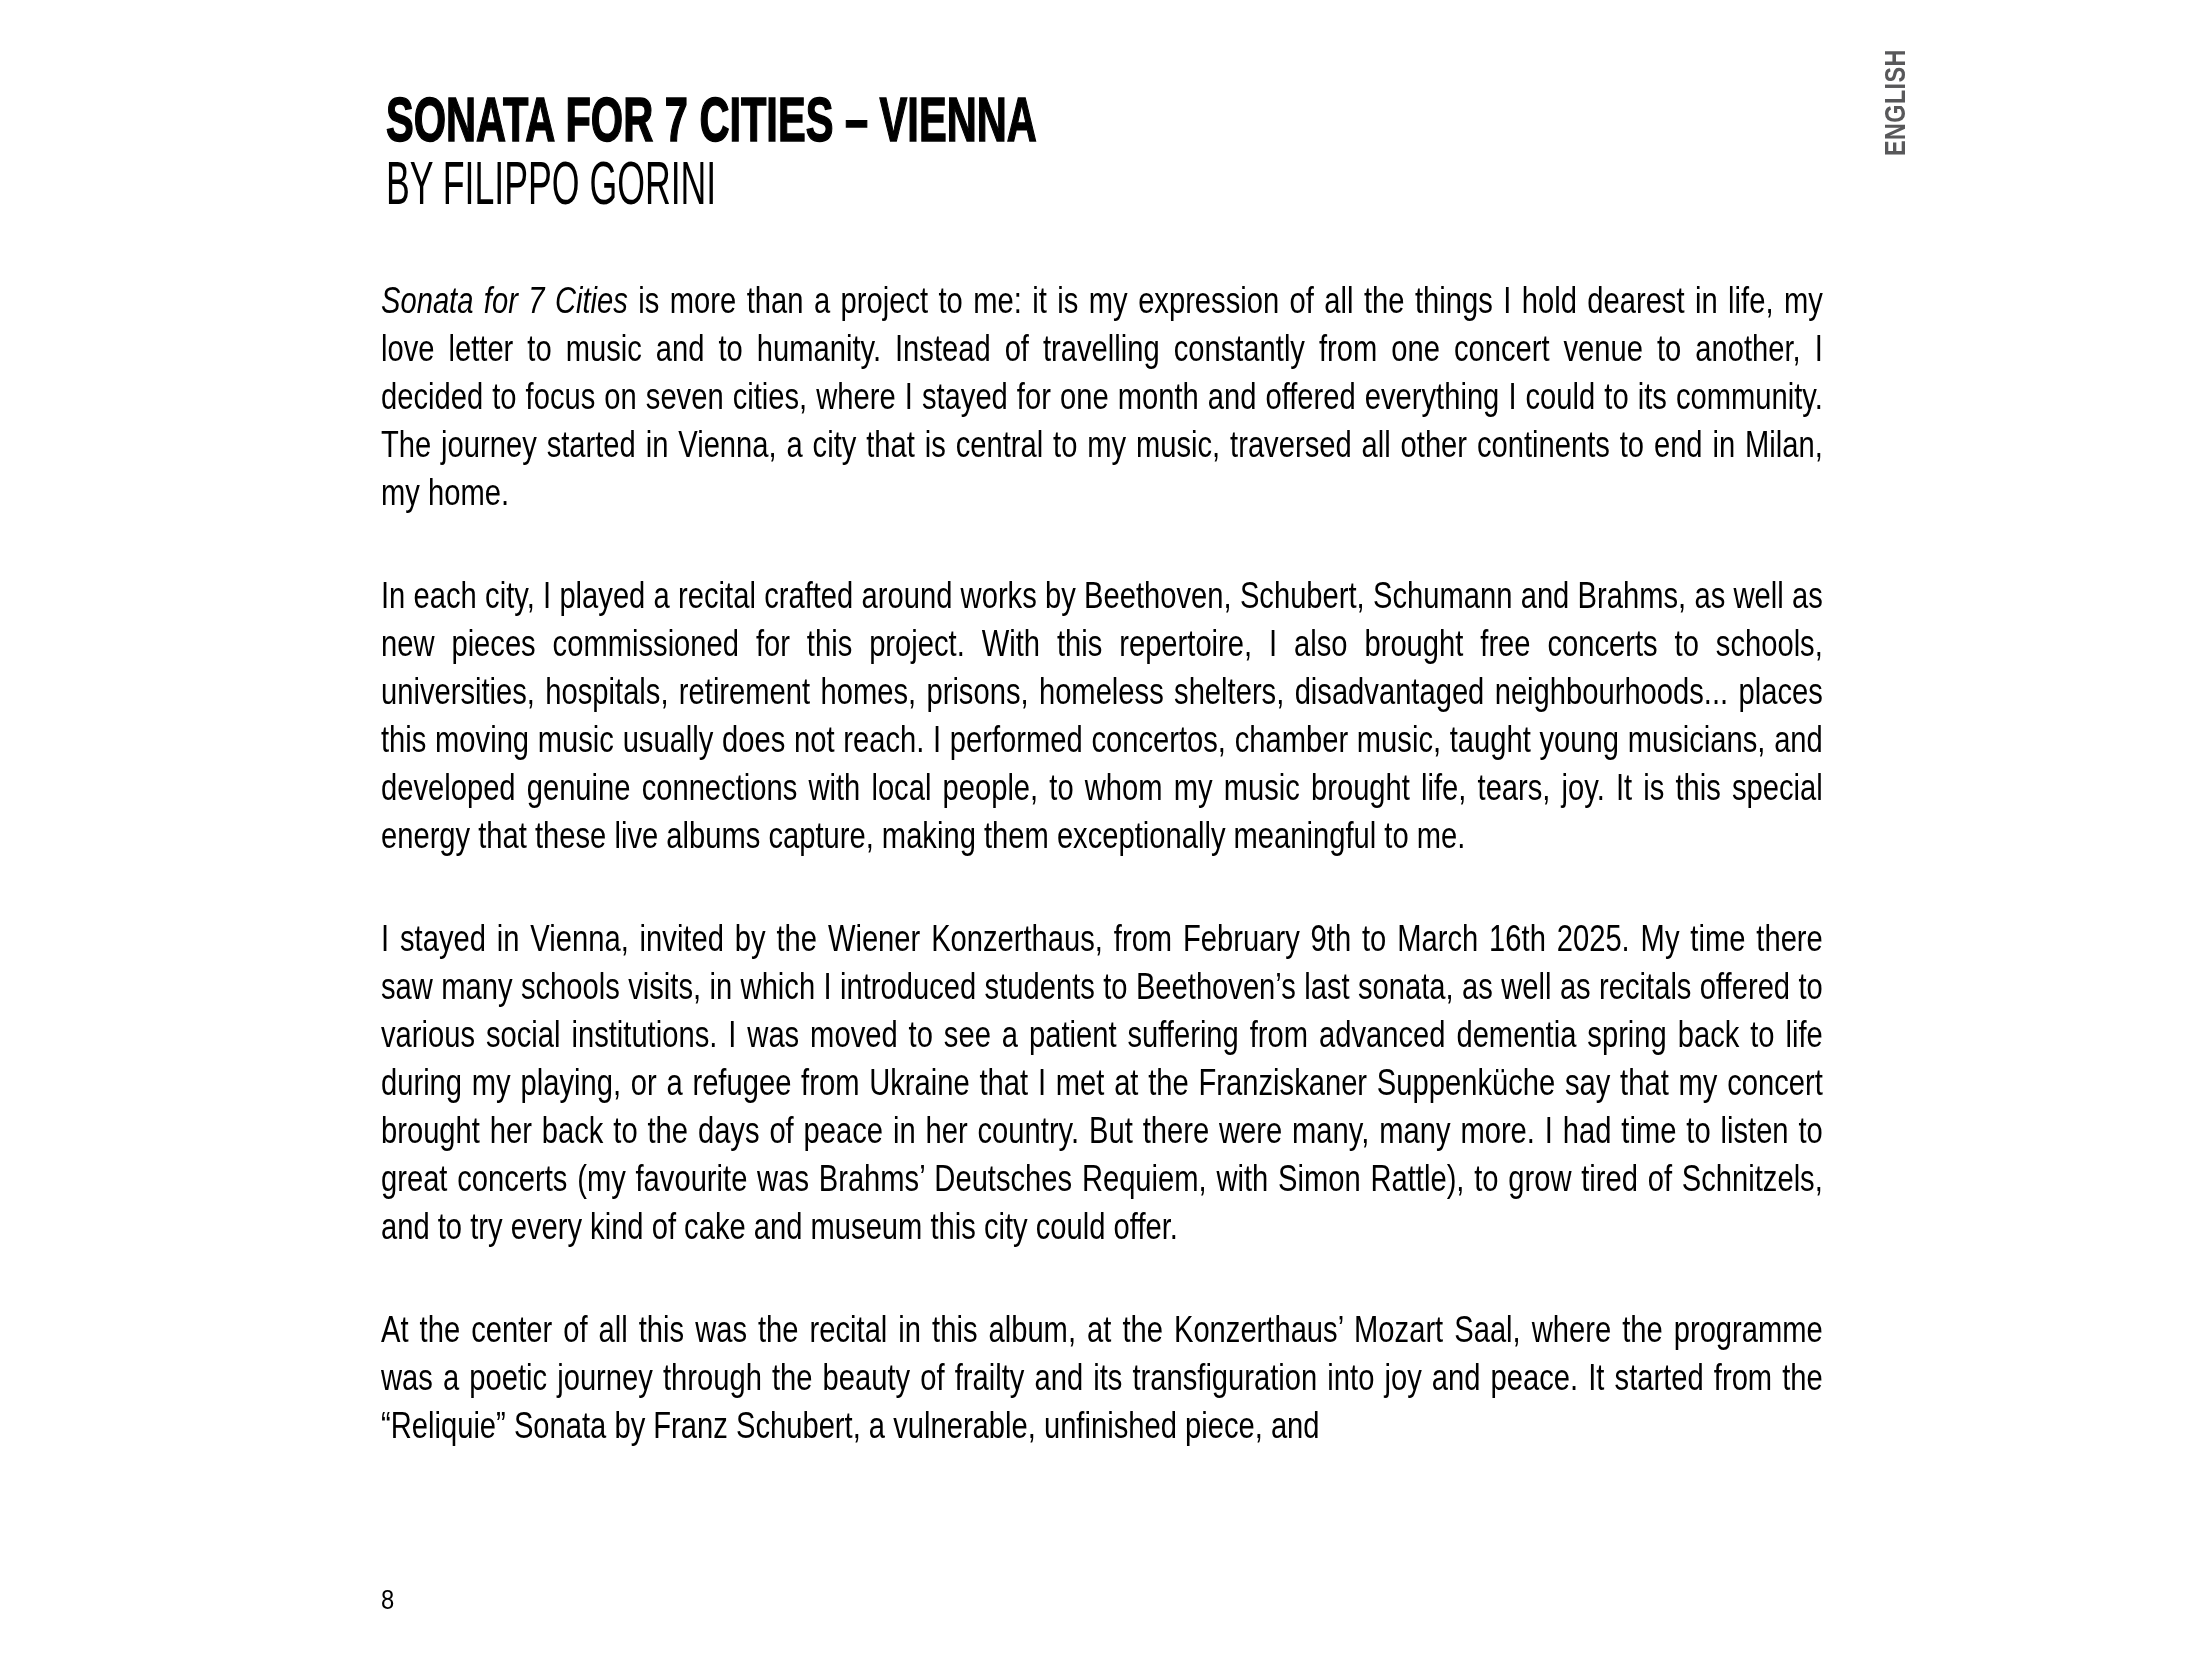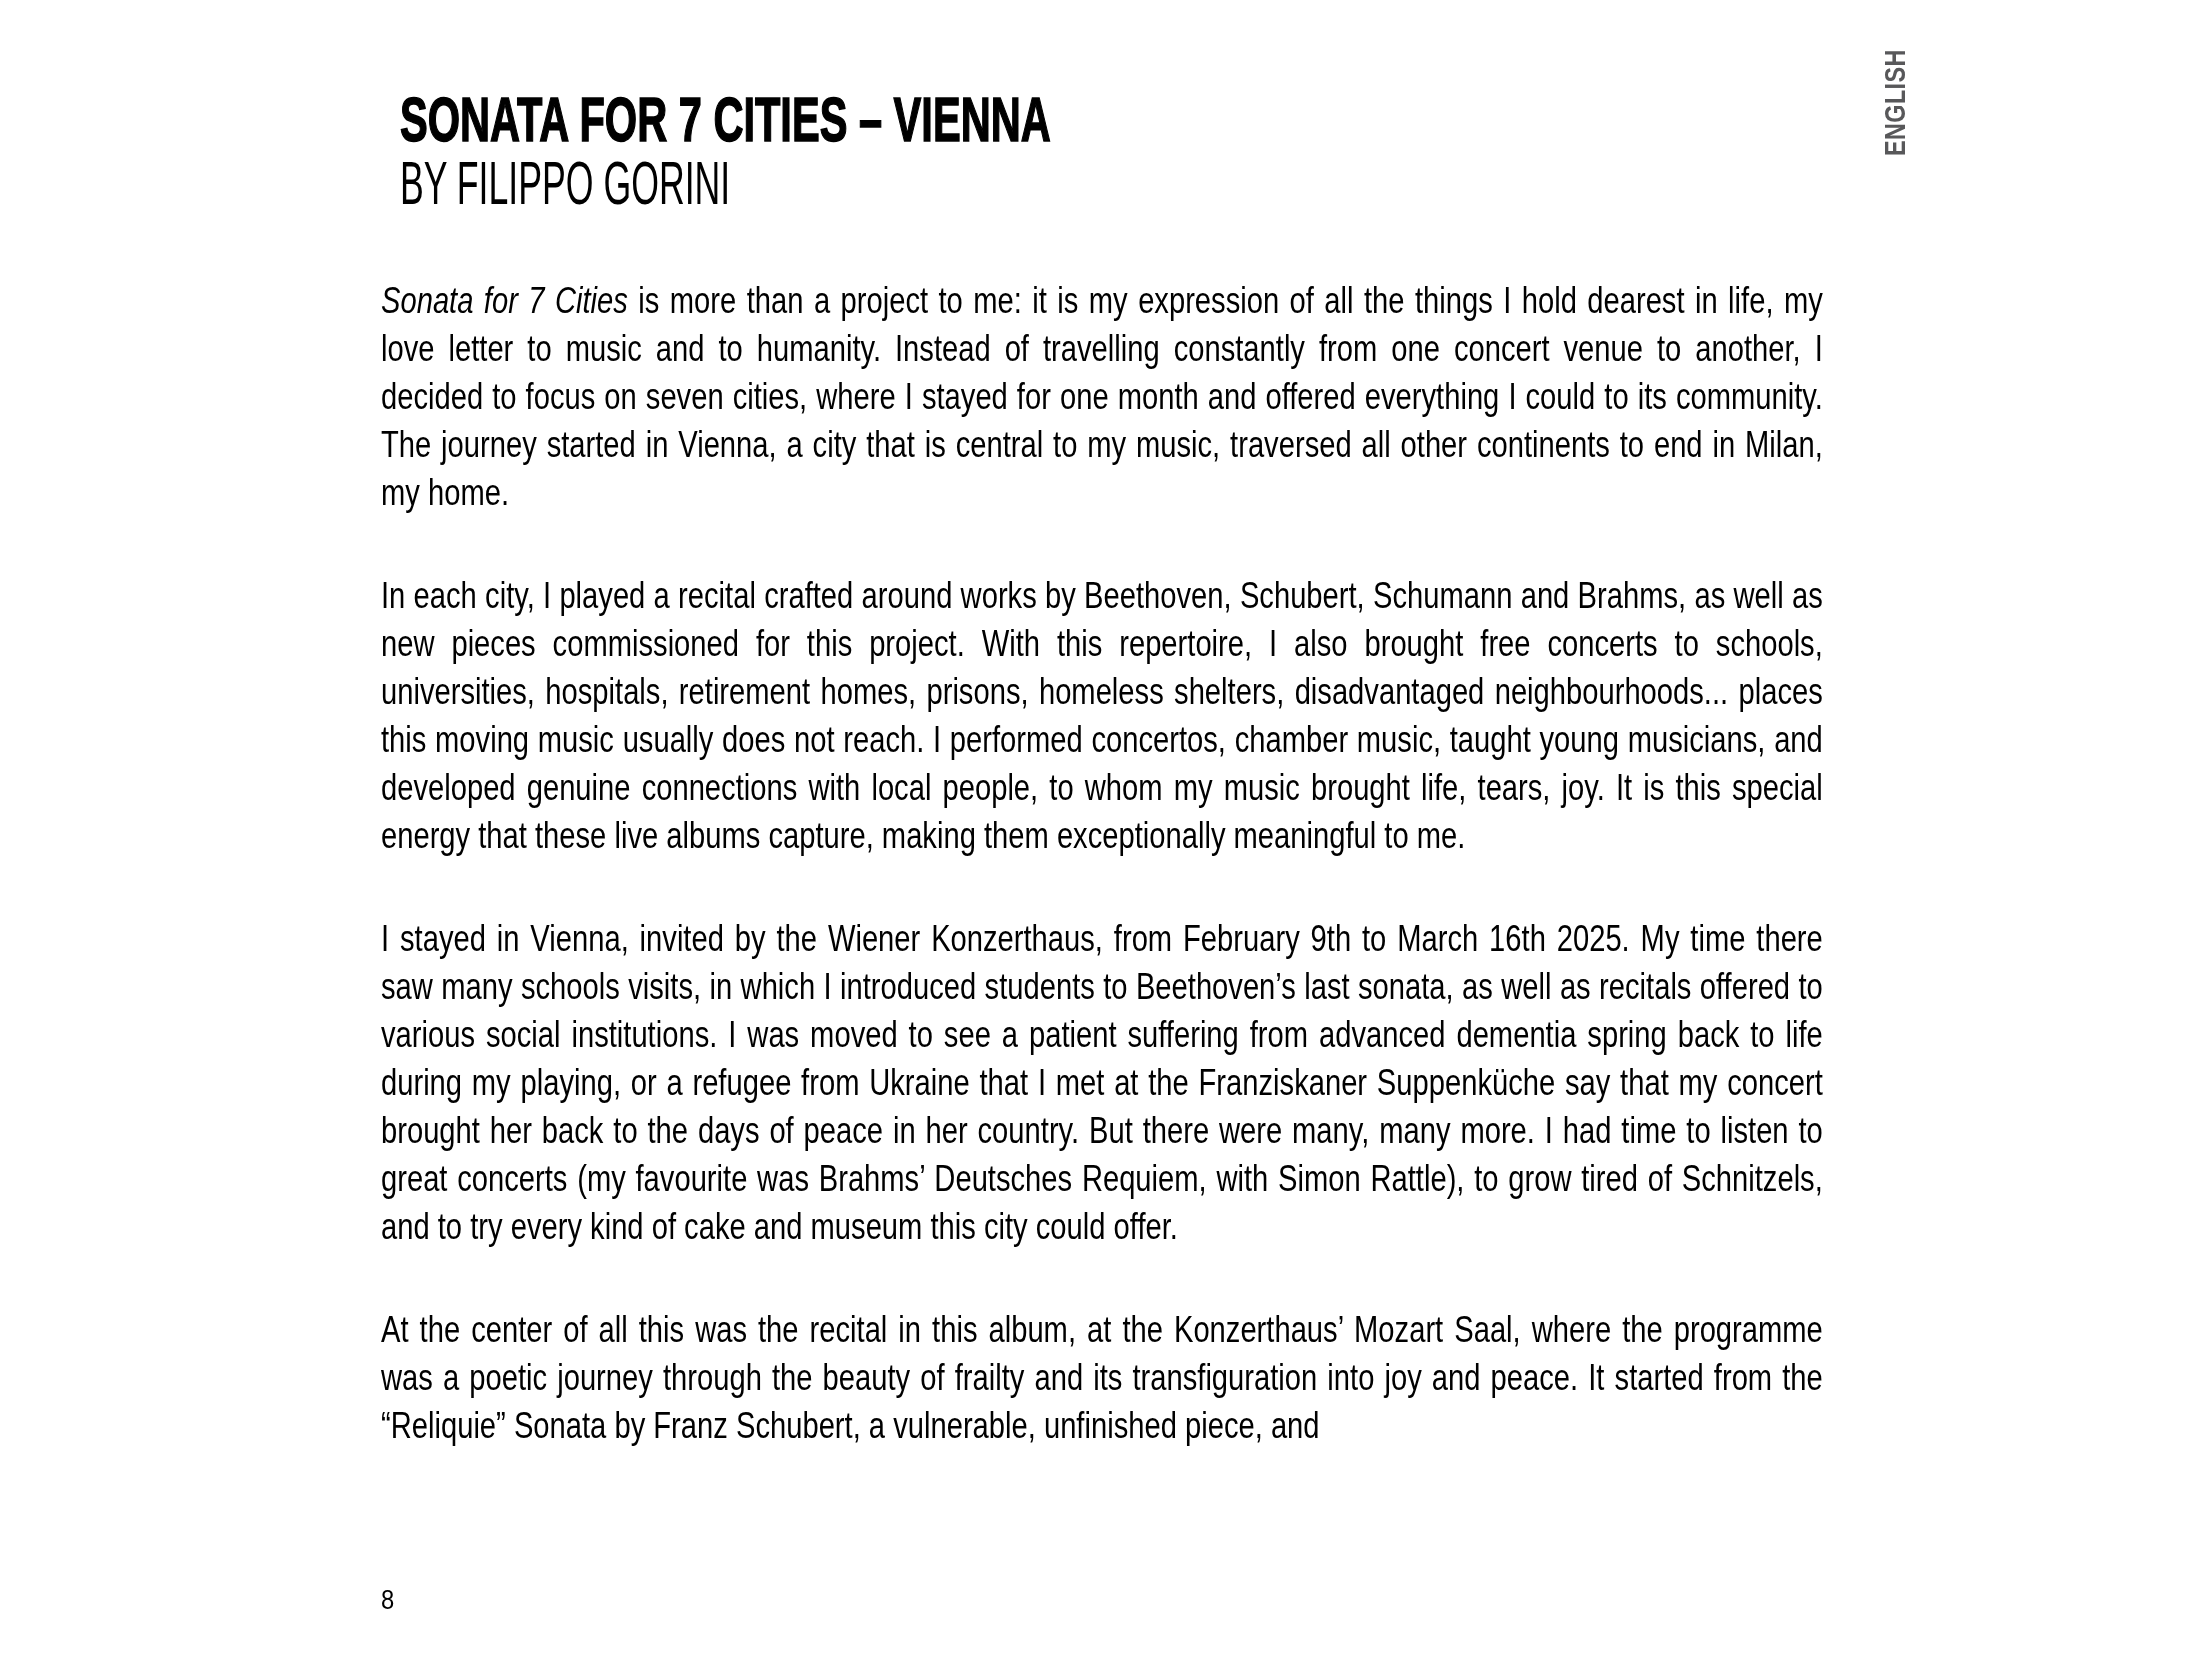--- a/index.html
+++ b/index.html
@@ -11,21 +11,21 @@
     position: relative;
     width: 2205px;
     height: 1654px;
     background: #ffffff;
     overflow: hidden;
     font-family: "Liberation Sans", sans-serif;
     color: #000000;
   }
   .header {
     position: absolute;
-    left: 400px;
+    left: 386px;
     top: 88px;
   }
   .title {
     margin: 0;
     font-size: 63px;
     line-height: 63px;
     font-weight: 700;
     letter-spacing: 0;
     white-space: nowrap;
     transform: scaleX(0.66);

